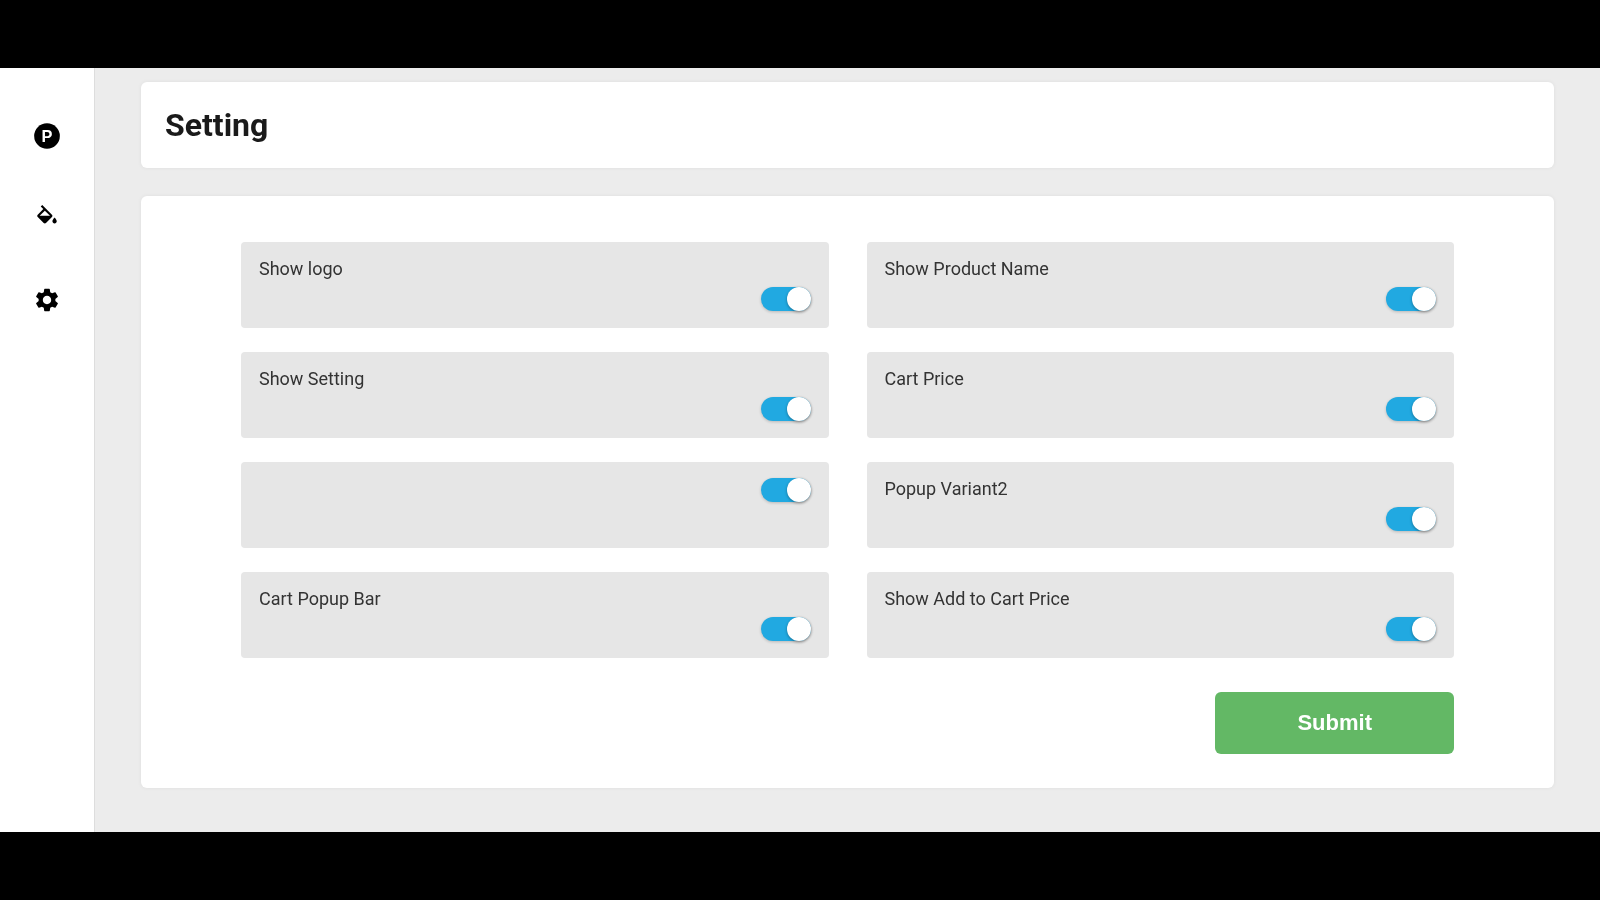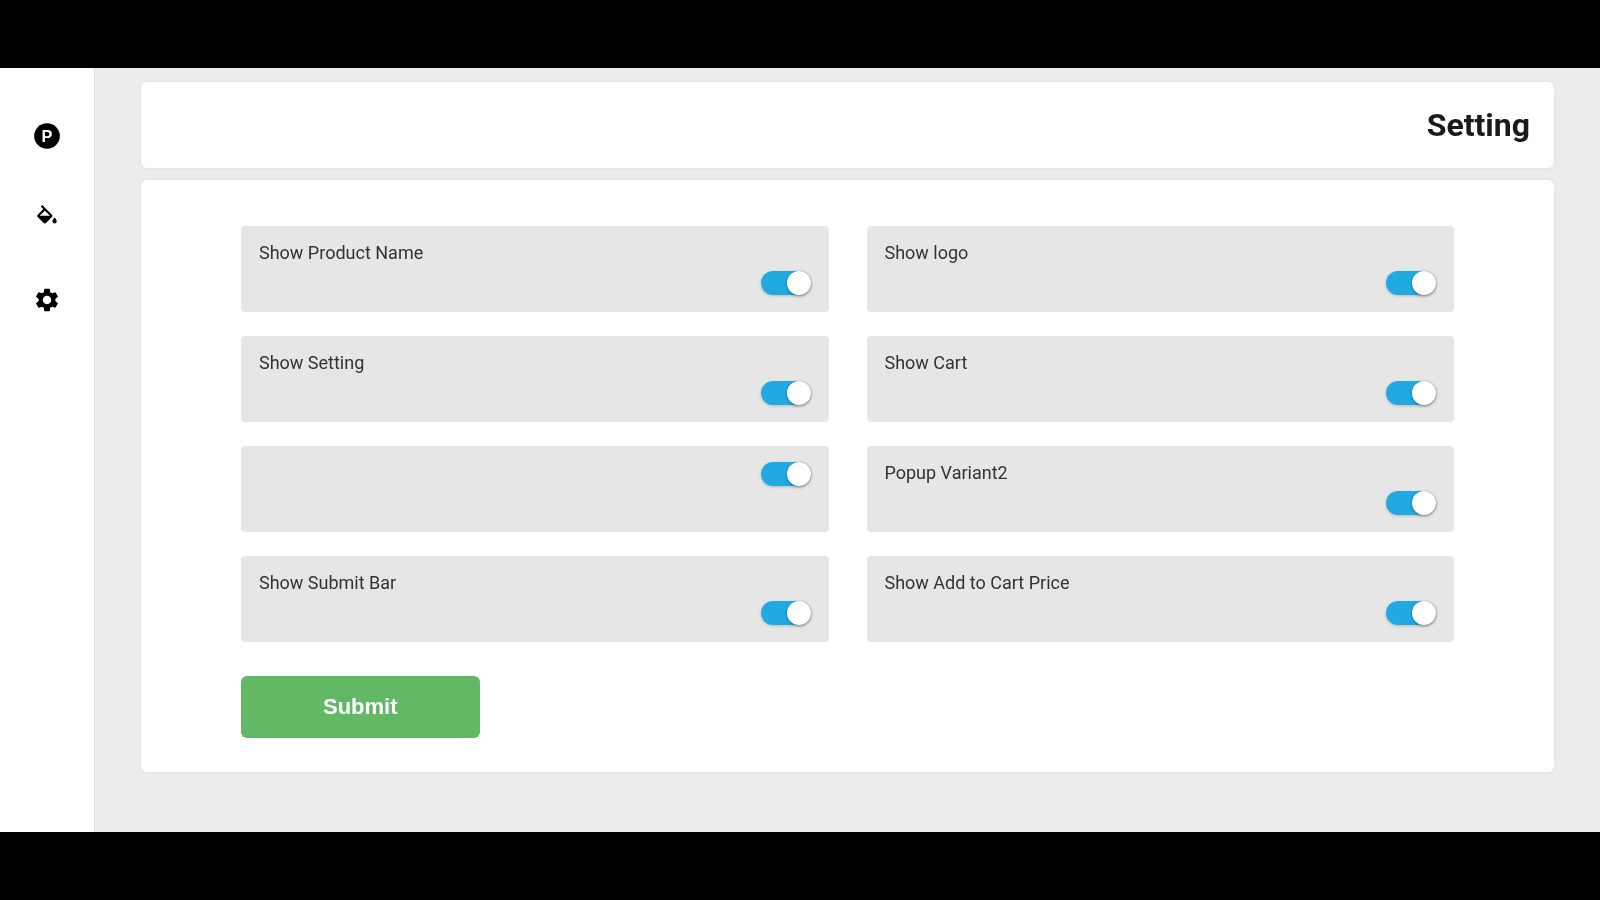--- a/index.html
+++ b/index.html
@@ -49,22 +49,22 @@
       height: 100%;
       background: #ececec;
       padding: 14px 46px 0 46px;
       overflow: hidden;
     }
     .header-card {
       background: #fff;
       border-radius: 6px;
       box-shadow: 0 0 4px rgba(0,0,0,0.06);
       padding: 24px;
-      text-align: right;
-      margin-bottom: 12px;
+      text-align: left;
+      margin-bottom: 28px;
     }
     .header-card h1 {
       font-size: 32px;
       font-weight: 700;
       color: #1a1a1a;
     }
     .settings-card {
       background: #fff;
       border-radius: 6px;
       box-shadow: 0 0 4px rgba(0,0,0,0.06);
@@ -104,21 +104,21 @@
       top: 0;
       right: 0;
       width: 24px;
       height: 24px;
       background: #fff;
       border-radius: 50%;
       box-shadow: 0 1px 3px rgba(0,0,0,0.35);
     }
     .submit-row {
       display: flex;
-      justify-content: flex-start;
+      justify-content: flex-end;
       margin-top: 34px;
     }
     .submit-btn {
       background: #63b865;
       color: #fff;
       border: none;
       font-size: 22px;
       font-weight: 700;
       padding: 18px 82px;
       border-radius: 6px;
@@ -159,45 +159,45 @@
       </span>
     </div>
   </div>
   <div class="main">
     <div class="header-card">
       <h1>Setting</h1>
     </div>
     <div class="settings-card">
       <div class="settings-grid">
         <div class="setting-item">
+          <div class="label">Show logo</div>
+          <div class="toggle-row">
+            <div class="toggle">
+                <div class="knob"></div>
+              </div>
+          </div>
+        </div>
+        <div class="setting-item">
           <div class="label">Show Product Name</div>
           <div class="toggle-row">
             <div class="toggle">
                 <div class="knob"></div>
               </div>
           </div>
         </div>
         <div class="setting-item">
-          <div class="label">Show logo</div>
-          <div class="toggle-row">
-            <div class="toggle">
-                <div class="knob"></div>
-              </div>
-          </div>
-        </div>
-        <div class="setting-item">
           <div class="label">Show Setting</div>
           <div class="toggle-row">
             <div class="toggle">
                 <div class="knob"></div>
               </div>
           </div>
         </div>
         <div class="setting-item">
-          <div class="label">Show Cart</div>
+          <div class="label">Cart Price</div>
           <div class="toggle-row">
             <div class="toggle">
                 <div class="knob"></div>
               </div>
           </div>
         </div>
         <div class="setting-item">
           <div class="toggle-row">
             <div class="toggle">
                 <div class="knob"></div>
@@ -206,21 +206,21 @@
         </div>
         <div class="setting-item">
           <div class="label">Popup Variant2</div>
           <div class="toggle-row">
             <div class="toggle">
                 <div class="knob"></div>
               </div>
           </div>
         </div>
         <div class="setting-item">
-          <div class="label">Show Submit Bar</div>
+          <div class="label">Cart Popup Bar</div>
           <div class="toggle-row">
             <div class="toggle">
                 <div class="knob"></div>
               </div>
           </div>
         </div>
         <div class="setting-item">
           <div class="label">Show Add to Cart Price</div>
           <div class="toggle-row">
             <div class="toggle">

